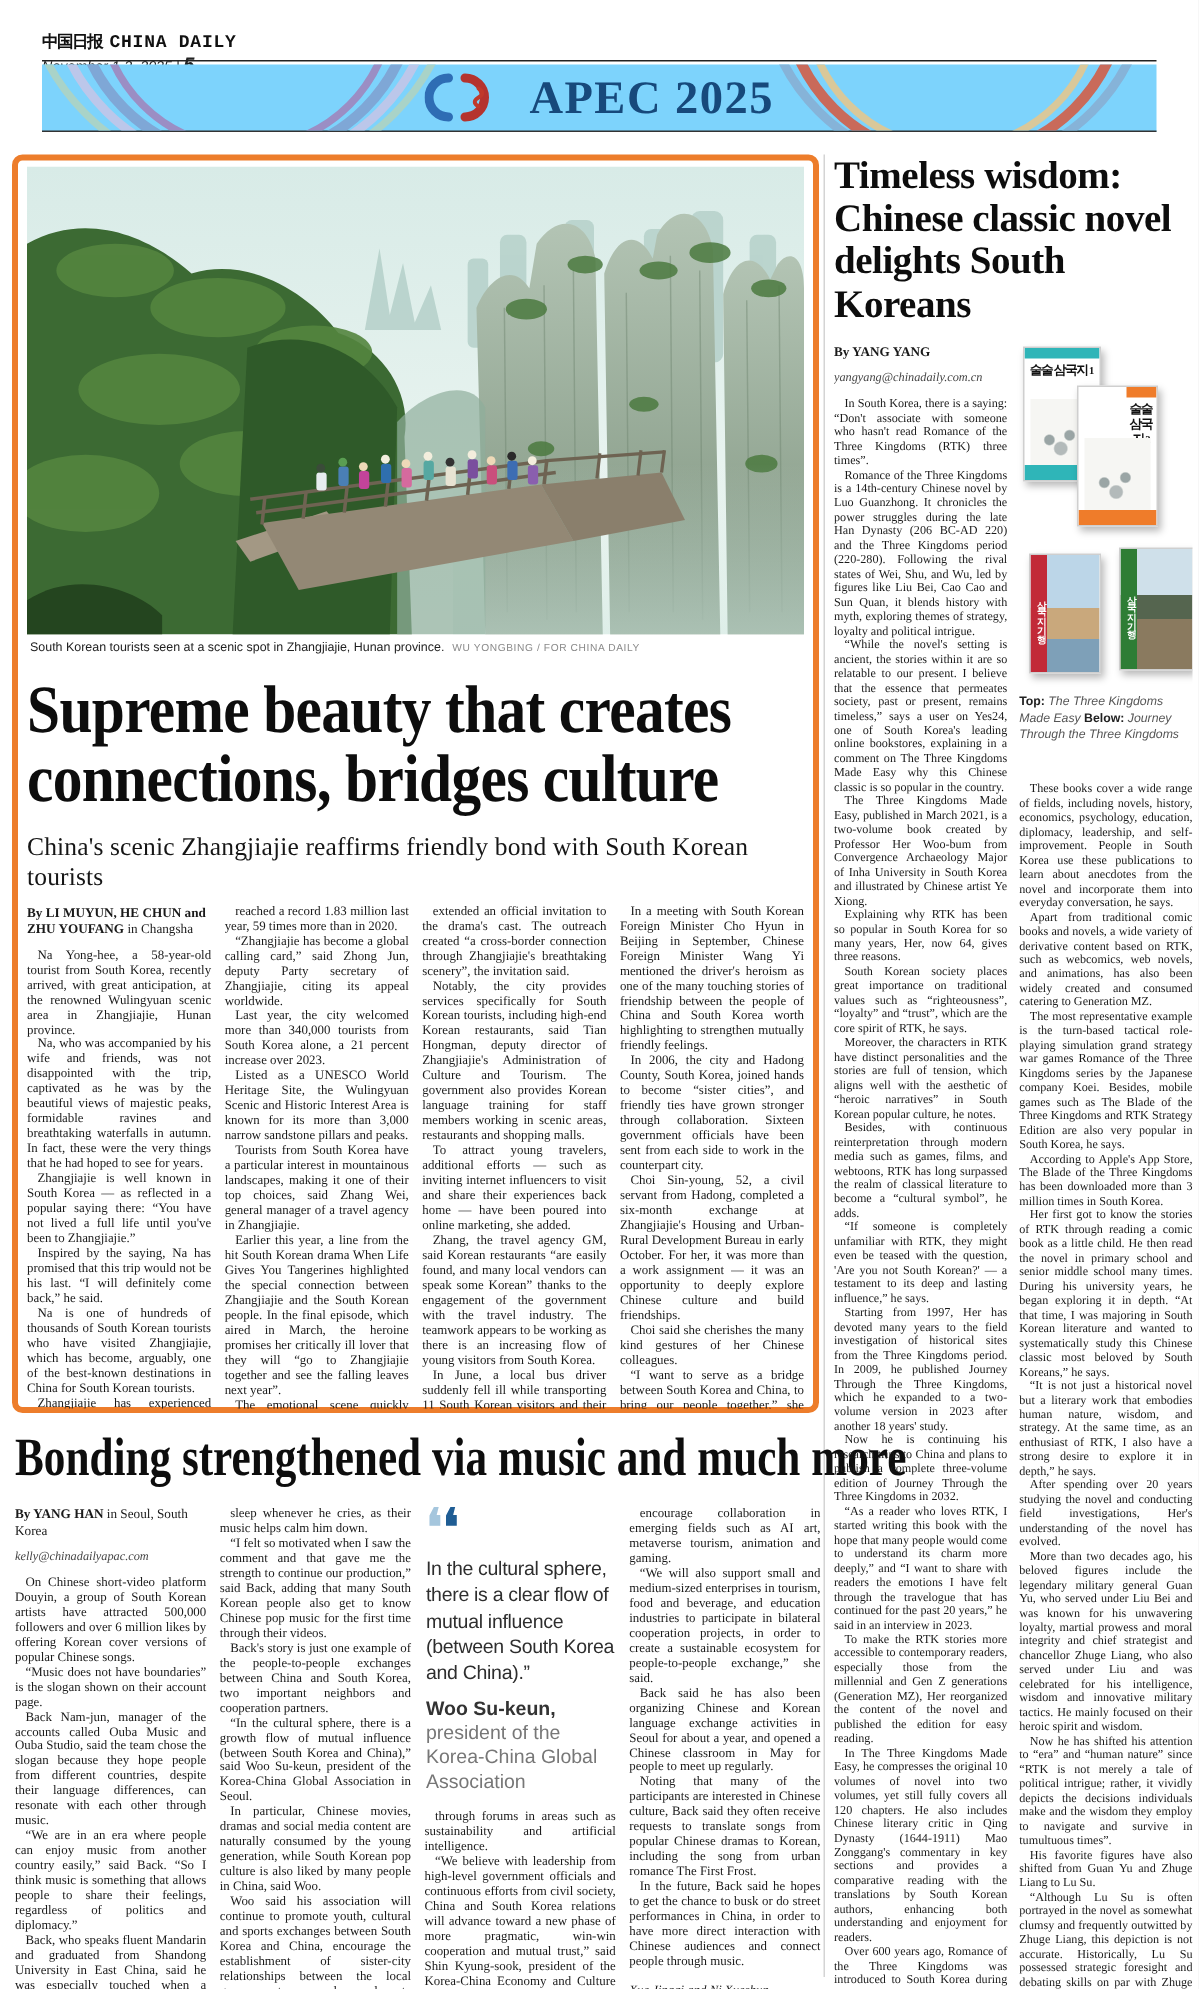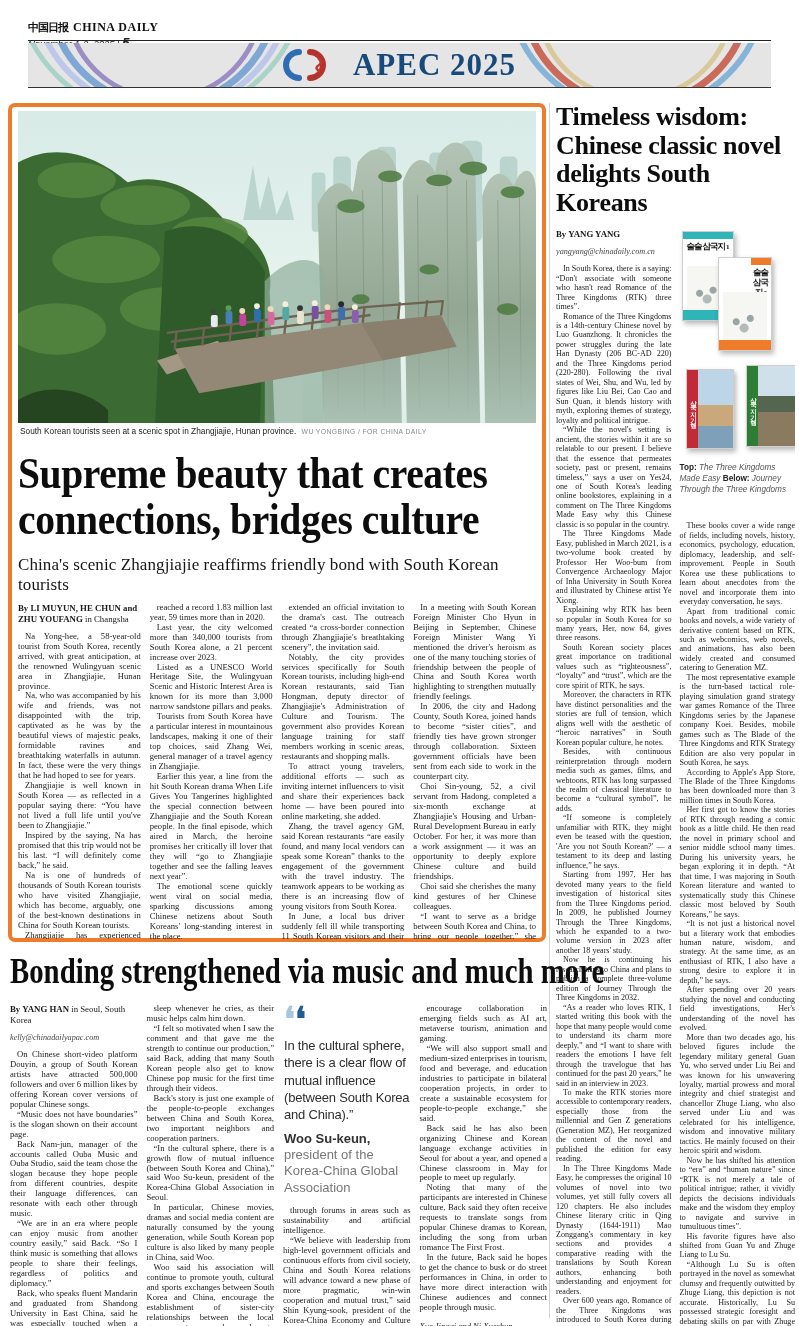--- a/index.html
+++ b/index.html
@@ -3,27 +3,27 @@
 <meta charset="utf-8">
 <style>
   html,body{margin:0;padding:0;background:#f2f2f2;}
   .page{position:relative;width:799px;height:1326px;background:#fff;margin:0 auto;overflow:hidden;
         font-family:"Liberation Serif","DejaVu Serif",serif;color:#1a1a1a;}
 
   
   .masthead{position:absolute;top:20px;left:28px;right:28px;display:flex;justify-content:space-between;align-items:flex-start;flex-direction:column;}
   .logo-wrap{display:flex;align-items:center;gap:5px;}
   .logo-cn{font-size:11px;font-weight:bold;color:#111;letter-spacing:-1px;}
-  .logo-en{font-family:Liberation Serif, serif;font-size:12px;font-weight:bold;letter-spacing:.5px;color:#111;}
+  .logo-en{font-family:Liberation Mono, monospace;font-size:12px;font-weight:bold;letter-spacing:.5px;color:#111;}
   .dateline{font-family:"Liberation Sans",sans-serif;font-size:9.5px;color:#222;font-style:italic;}
   .dateline .pg{font-weight:bold;font-size:13px;}
   .mast-rule{position:absolute;top:40px;left:28px;right:28px;border-top:1.5px solid #222;}
 
   
-  .apec-banner{position:absolute;top:43px;left:28px;right:28px;height:44px;background:#e5e5e5;
+  .apec-banner{position:absolute;top:43px;left:28px;right:28px;height:44px;background:#7dd3fc;
                border-bottom:1.5px solid #333;overflow:hidden;display:flex;align-items:center;justify-content:center;gap:24px;text-align:center;}
   .arc{position:absolute;border-radius:50%;border-style:solid;background:transparent;}
   .arc-l1{width:220px;height:220px;left:18px;top:-168px;border-width:7px;border-color:#7fa7d6;}
   .arc-l2{width:252px;height:252px;left:2px;top:-192px;border-width:6px;border-color:#bcc7ea;}
   .arc-l3{width:190px;height:190px;left:36px;top:-142px;border-width:5px;border-color:#9b8ec4;}
   .arc-l4{width:286px;height:286px;left:-16px;top:-218px;border-width:5px;border-color:#a9d3c8;}
   .arc-r1{width:220px;height:220px;right:18px;top:-168px;border-width:7px;border-color:#c96a5a;}
   .arc-r2{width:252px;height:252px;right:2px;top:-192px;border-width:6px;border-color:#86b3d8;}
   .arc-r3{width:190px;height:190px;right:36px;top:-142px;border-width:5px;border-color:#d9c89a;}
   .apec-title{font-size:31px;font-weight:bold;color:#17497b;letter-spacing:1px;}
@@ -284,20 +284,21 @@
             <p class="para">Na, who was accompanied by his wife and friends, was not disappointed with the trip, captivated as he was by the beautiful views of majestic peaks, formidable ravines and breathtaking waterfalls in autumn. In fact, these were the very things that he had hoped to see for years.</p>
             <p class="para">Zhangjiajie is well known in South Korea — as reflected in a popular saying there: “You have not lived a full life until you've been to Zhangjiajie.”</p>
             <p class="para">Inspired by the saying, Na has promised that this trip would not be his last. “I will definitely come back,” he said.</p>
             <p class="para">Na is one of hundreds of thousands of South Korean tourists who have visited Zhangjiajie, which has become, arguably, one of the best-known destinations in China for South Korean tourists.</p>
             <p class="para">Zhangjiajie has experienced explosive growth in international tourist arrivals over the past few years, according to a news conference on Tuesday. The number of inbound tourists to the city — from 183 countries and regions —</p>
           </div>
       </div>
       <div class="m-col">
           <div>
             <p class="para">reached a record 1.83 million last year, 59 times more than in 2020.</p>
+            <p class="para">“Zhangjiajie has become a global calling card,” said Zhong Jun, deputy Party secretary of Zhangjiajie, citing its appeal worldwide.</p>
             <p class="para">Last year, the city welcomed more than 340,000 tourists from South Korea alone, a 21 percent increase over 2023.</p>
             <p class="para">Listed as a UNESCO World Heritage Site, the Wulingyuan Scenic and Historic Interest Area is known for its more than 3,000 narrow sandstone pillars and peaks.</p>
             <p class="para">Tourists from South Korea have a particular interest in mountainous landscapes, making it one of their top choices, said Zhang Wei, general manager of a travel agency in Zhangjiajie.</p>
             <p class="para">Earlier this year, a line from the hit South Korean drama When Life Gives You Tangerines highlighted the special connection between Zhangjiajie and the South Korean people. In the final episode, which aired in March, the heroine promises her critically ill lover that they will “go to Zhangjiajie together and see the falling leaves next year”.</p>
             <p class="para">The emotional scene quickly went viral on social media, sparking discussions among Chinese netizens about South Koreans' long-standing interest in the place.</p>
           </div>
         </div>
       <div class="m-col">
           <div>
             <p class="para">extended an official invitation to the drama's cast. The outreach created “a cross-border connection through Zhangjiajie's breathtaking scenery”, the invitation said.</p>

